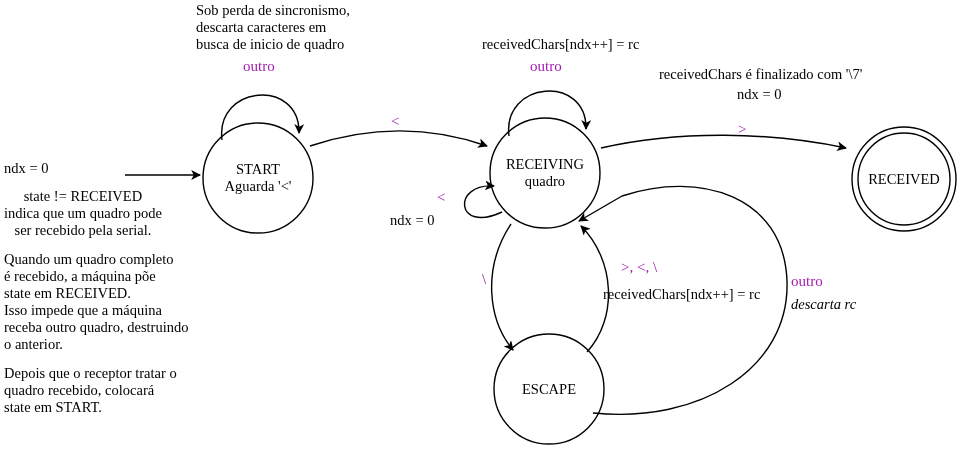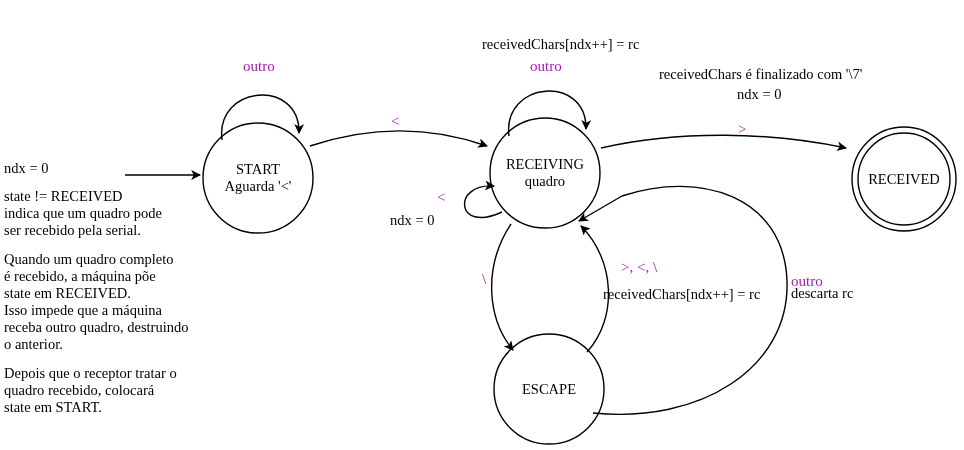--- a/index.html
+++ b/index.html
@@ -102,20 +102,23 @@
     <text class="node-label" x="545" y="186">quadro</text>
 
     <circle class="node-circle" cx="904" cy="179" r="52"></circle>
     <circle class="node-circle" cx="904" cy="179" r="46"></circle>
     <text class="node-label" x="904" y="184">RECEIVED</text>
 
     <circle class="node-circle" cx="549" cy="389" r="55"></circle>
     <text class="node-label" x="549" y="394">ESCAPE</text>
   </svg>
 
+  <div class="ann" style="left:196px; top:2px;">Sob perda de sincronismo,
+descarta caracteres em
+busca de inicio de quadro</div>
 
   <div class="sym" style="left:243px; top:58px;">outro</div>
 
   <div class="blk" style="left:482px; top:36px;">receivedChars[ndx++] = rc</div>
 
   <div class="sym" style="left:530px; top:58px;">outro</div>
 
   <div class="blk" style="left:659px; top:66px;">receivedChars é finalizado com '\7'</div>
 
   <div class="blk" style="left:737px; top:86px;">ndx = 0</div>
@@ -129,25 +132,25 @@
   <div class="blk" style="left:390px; top:212px;">ndx = 0</div>
 
   <div class="sym" style="left:482px; top:271px;">\</div>
 
   <div class="sym" style="left:621px; top:259px;">&gt;, &lt;, \</div>
 
   <div class="blk" style="left:603px; top:286px;">receivedChars[ndx++] = rc</div>
 
   <div class="sym" style="left:791px; top:273px;">outro</div>
 
-  <div class="blk" style="left:791px; top:285px;">descarta rc</div>
+  <div class="blk" style="left:791px; top:296px;font-style:italic;">descarta rc</div>
 
   <div class="blk" style="left:4px; top:160px;">ndx = 0</div>
 
-  <div class="ann" style="left:4px; top:188px;">state != RECEIVED
+  <div class="ann" style="left:4px; top:188px;text-align:center;">state != RECEIVED
 indica que um quadro pode
 ser recebido pela serial.</div>
 
   <div class="ann" style="left:4px; top:251px;">Quando um quadro completo
 é recebido, a máquina põe
 state em RECEIVED.
 Isso impede que a máquina
 receba outro quadro, destruindo
 o anterior.</div>
 

